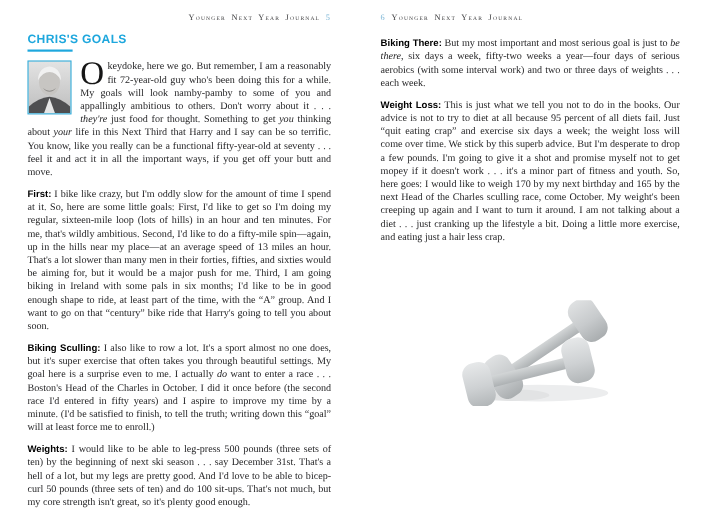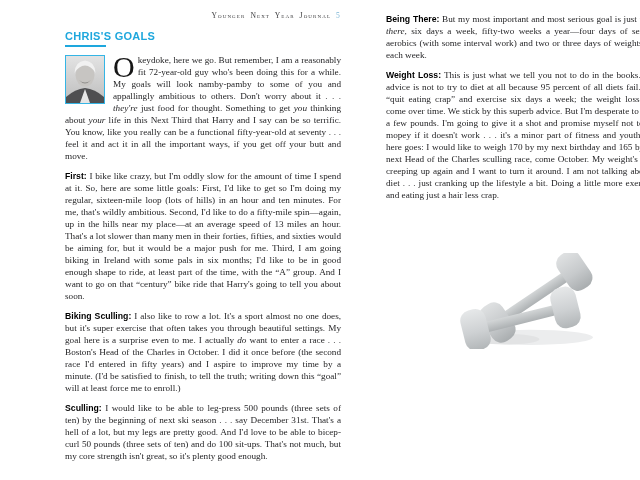--- a/index.html
+++ b/index.html
@@ -1,20 +1,20 @@
 <!DOCTYPE html>
 <html><head>
 <meta charset="utf-8">
 <style>
   html,body{margin:0;padding:0;background:#ffffff;}
   .spread{
     position:relative;width:640px;height:480px;background:#ffffff;overflow:hidden;
     font-family:"Liberation Serif",serif;color:#1f1f21;
   }
-  .page{position:absolute;top:0;height:468px;margin-left:40px;}
+  .page{position:absolute;top:0;height:468px;}
   .page.left{left:25px;width:276px;}
   .page.right{left:346px;width:272px;}
 
   .running-head{
     margin-top:11px;font-family:"Liberation Serif",serif;font-variant:small-caps;
     font-size:7.6px;letter-spacing:1.1px;color:#3c3c3e;word-spacing:2px;white-space:nowrap;
   }
   .running-head.align-right{text-align:right;}
   .rh-num{color:#7db6d6;font-variant:normal;}
   .running-head.align-right .rh-num{margin-left:5px;}
@@ -84,29 +84,32 @@
       <span class="lead">First:</span>
       <span>I bike like crazy, but I'm oddly slow for the amount of time I spend at it. So, here are some little goals: First, I'd like to get so I'm doing my regular, sixteen-mile loop (lots of hills) in an hour and ten minutes. For me, that's wildly ambitious. Second, I'd like to do a fifty-mile spin—again, up in the hills near my place—at an average speed of 13 miles an hour. That's a lot slower than many men in their forties, fifties, and sixties would be aiming for, but it would be a major push for me. Third, I am going biking in Ireland with some pals in six months; I'd like to be in good enough shape to ride, at least part of the time, with the “A” group. And I want to go on that “century” bike ride that Harry's going to tell you about soon.</span>
     </p>
 
     <p class="body">
       <span class="lead">Biking Sculling:</span>
       <span>I also like to row a lot. It's a sport almost no one does, but it's super exercise that often takes you through beautiful settings. My goal here is a surprise even to me. I actually <i>do</i> want to enter a race . . . Boston's Head of the Charles in October. I did it once before (the second race I'd entered in fifty years) and I aspire to improve my time by a minute. (I'd be satisfied to finish, to tell the truth; writing down this “goal” will at least force me to enroll.)</span>
     </p>
 
     <p class="body">
-      <span class="lead">Sculling:</span>
+      <span class="lead">Weights:</span>
       <span>I would like to be able to leg-press 500 pounds (three sets of ten) by the beginning of next ski season . . . say December 31st. That's a hell of a lot, but my legs are pretty good. And I'd love to be able to bicep-curl 50 pounds (three sets of ten) and do 100 sit-ups. That's not much, but my core strength isn't great, so it's plenty good enough.</span>
     </p>
   </section>
 
   <section class="page right">
+    <div class="running-head align-left">
+      <span class="rh-num">6</span><span class="rh-title">Younger Next Year Journal</span>
+    </div>
 
     <p class="body" style="margin-top:13px">
-      <span class="lead">Being There:</span>
+      <span class="lead">Biking There:</span>
       <span>But my most important and most serious goal is just to <i>be there</i>, six days a week, fifty-two weeks a year—four days of serious aerobics (with some interval work) and two or three days of weights . . . each week.</span>
     </p>
 
     <p class="body">
       <span class="lead">Weight Loss:</span>
       <span>This is just what we tell you not to do in the books. Our advice is not to try to diet at all because 95 percent of all diets fail. Just “quit eating crap” and exercise six days a week; the weight loss will come over time. We stick by this superb advice. But I'm desperate to drop a few pounds. I'm going to give it a shot and promise myself not to get mopey if it doesn't work . . . it's a minor part of fitness and youth. So, here goes: I would like to weigh 170 by my next birthday and 165 by the next Head of the Charles sculling race, come October. My weight's been creeping up again and I want to turn it around. I am not talking about a diet . . . just cranking up the lifestyle a bit. Doing a little more exercise, and eating just a hair less crap.</span>
     </p>
 
     <figure class="dumbbells">
       <svg width="172" height="96" viewBox="0 0 180 100" xmlns="http://www.w3.org/2000/svg" aria-hidden="true">

